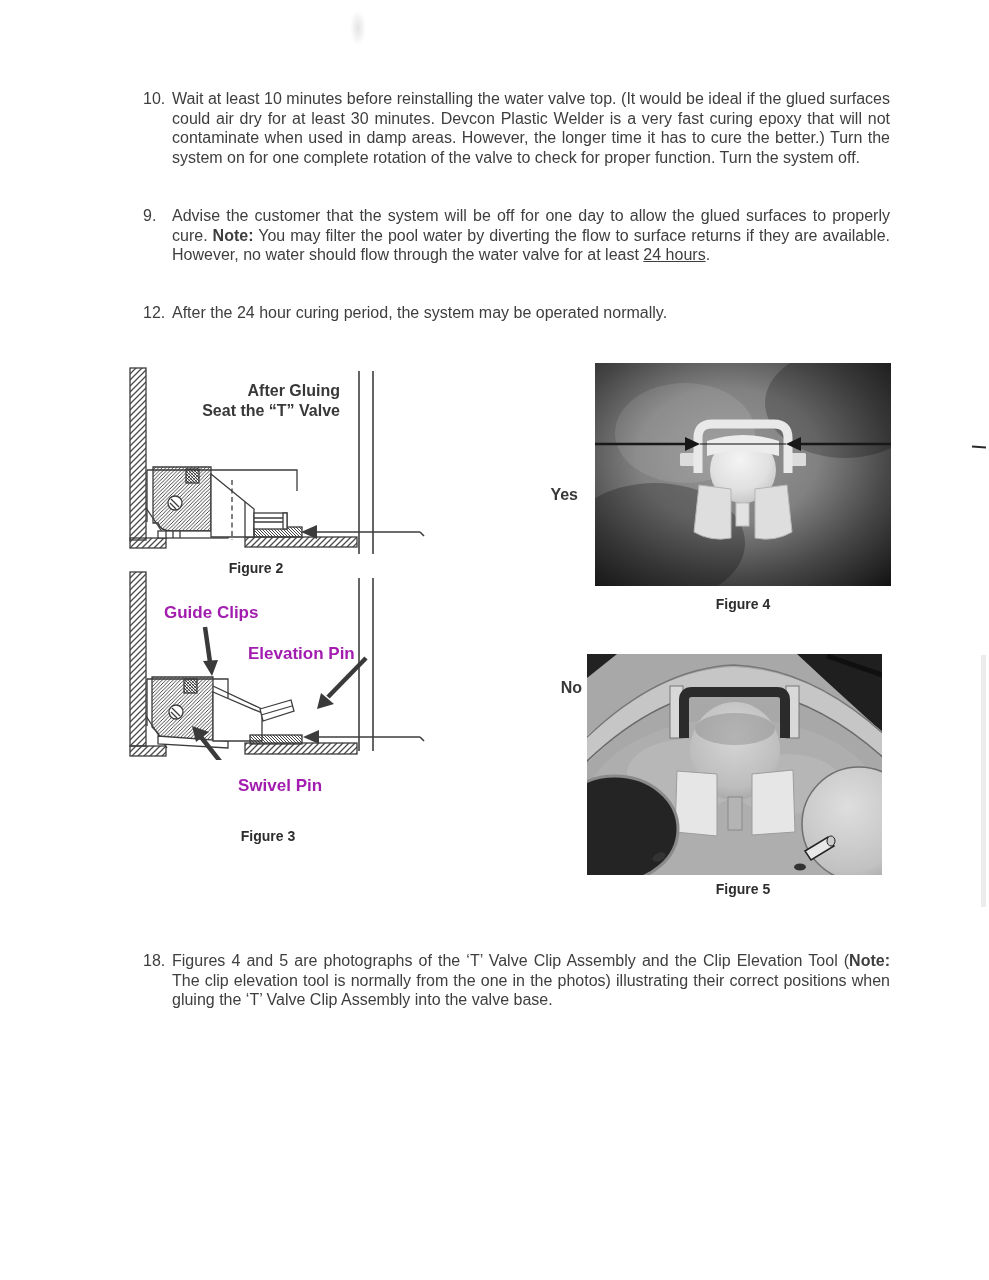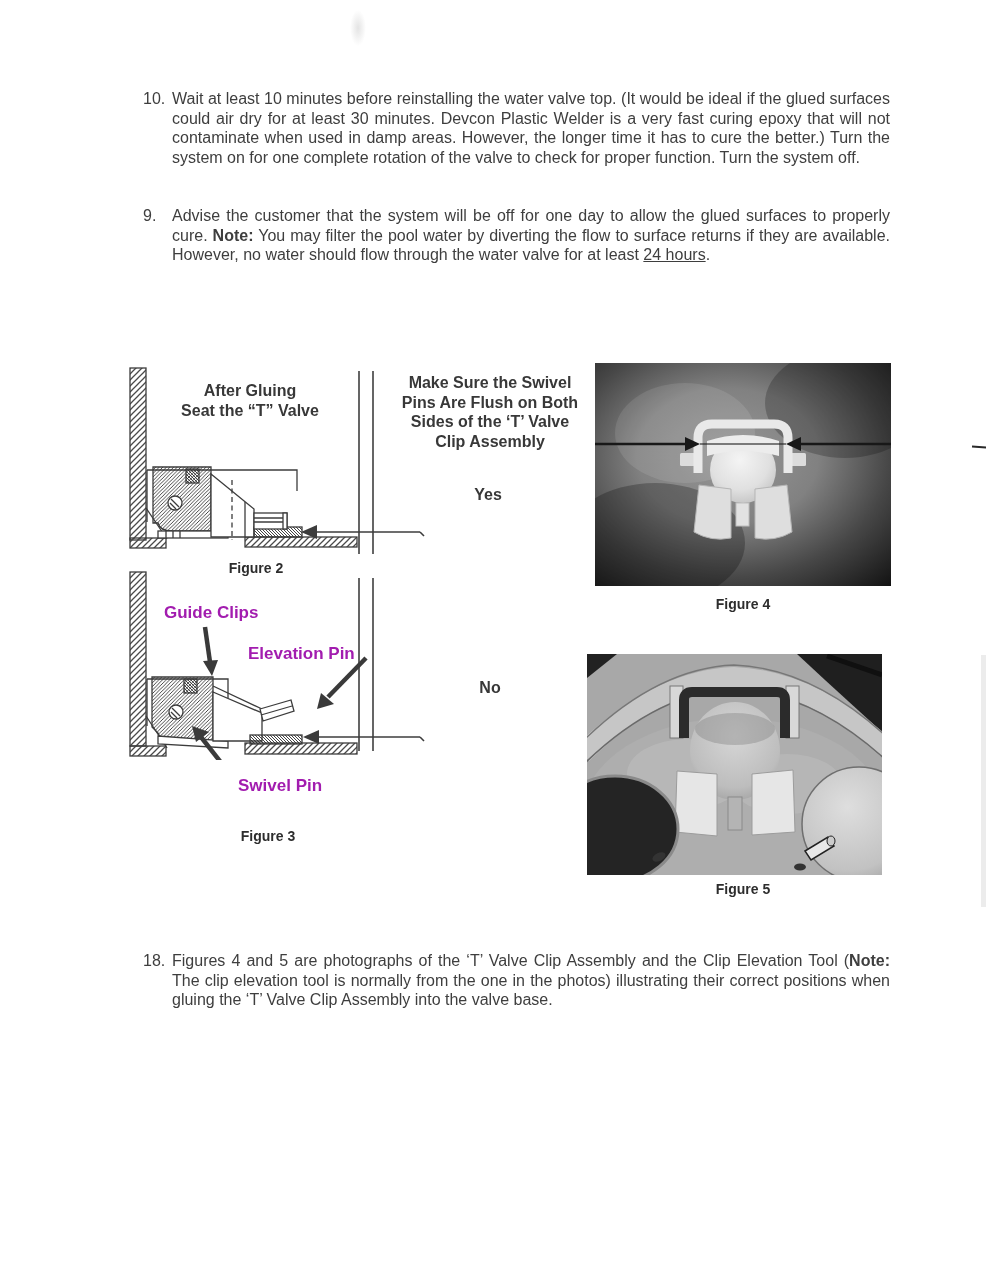--- a/index.html
+++ b/index.html
@@ -7,21 +7,21 @@
     position:relative; width:986px; height:1280px; background:#ffffff;
     font-family:"Liberation Sans", sans-serif; color:#3e3e3e; overflow:hidden;
   }
   .step { position:absolute; left:143px; width:747px; display:flex; }
   .step-num { flex:none; width:29px; font-size:16px; line-height:19.5px; }
   .step-body { flex:none; width:718px; text-align:justify; font-size:16px; line-height:19.5px; }
   .fig-label { position:absolute; font-weight:bold; font-size:17px; color:#a21caf; white-space:nowrap; }
   .fig-caption { position:absolute; font-weight:bold; font-size:14px; color:#2d2d2d; width:120px; text-align:center; }
   .center-col { position:absolute; text-align:center; font-size:16px; line-height:19.5px; color:#383838; }
   .pre { white-space:pre-line; }
-  .bold { font-weight:bold; }
+  .bold { font-weight:bold;text-align:right; }
   .photo { position:absolute; overflow:hidden; }
   .photo svg { display:block; }
   .svg-abs { position:absolute; }
   .smudge { position:absolute; left:350px; top:10px; width:16px; height:36px;
     background:radial-gradient(closest-side,#e4e4e4,rgba(255,255,255,0)); border-radius:50%; }
   .edge-strip { position:absolute; left:981px; top:655px; width:6px; height:252px; background:#dcdcdc; opacity:.55; }
   .fig4-tick { position:absolute; left:972px; top:446px; width:17px; height:2px; background:#2a2a2a; transform:rotate(4deg); }
 </style>
 </head>
 <body>
@@ -33,20 +33,24 @@
   <div class="step" style="top:89px">
     <div class="step-num">10.</div>
     <div class="step-body"><span>Wait at least 10 minutes before reinstalling the water valve top. (It would be ideal if the glued surfaces could air dry for at least 30 minutes. Devcon Plastic Welder is a very fast curing epoxy that will not contaminate when used in damp areas. However, the longer time it has to cure the better.)  Turn the system on for one complete rotation of the valve to check for proper function.  Turn the system off.</span></div>
   </div>
 
   <div class="step" style="top:206px">
     <div class="step-num">9.</div>
     <div class="step-body"><span>Advise the customer that the system will be off for one day to allow the glued surfaces to properly cure. </span><span style="font-weight: bold;">Note:</span><span>  You may filter the pool water by diverting the flow to surface returns if they are available.  However, no water should flow through the water valve for at least </span><span style="text-decoration: underline;">24 hours</span><span>.</span></div>
   </div>
 
+  <div class="step" style="top:303px">
+    <div class="step-num">12.</div>
+    <div class="step-body"><span>After the 24 hour curing period, the system may be operated normally.</span></div>
+  </div>
 
   <div class="step" style="top:951px">
     <div class="step-num">18.</div>
     <div class="step-body"><span>Figures 4 and 5 are photographs of the ‘T’ Valve Clip Assembly and the Clip Elevation Tool (</span><span style="font-weight: bold;">Note:</span><span> The clip elevation tool is normally from the one in the photos) illustrating their  correct positions when gluing the ‘T’ Valve Clip Assembly into the valve base.</span></div>
   </div>
 
   <svg class="svg-abs" style="left:125px;top:360px" width="310" height="400" viewBox="125 360 310 400">
     <defs>
       <pattern id="h1" width="6" height="6" patternUnits="userSpaceOnUse">
         <path d="M-1,7 L7,-1 M-1,1 L1,-1 M5,7 L7,5" stroke="#4a4a4a" stroke-width="1.3" fill="none"></path>
@@ -136,24 +140,20 @@
   </svg>
 
   <div class="center-col bold pre" style="left:160px;top:381px;width:180px">After Gluing
 Seat the “T” Valve</div>
   <div class="fig-caption" style="left:196px;top:560px">Figure 2</div>
   <div class="fig-label" style="left:164px;top:603px">Guide Clips</div>
   <div class="fig-label" style="left:248px;top:644px">Elevation Pin</div>
   <div class="fig-label" style="left:238px;top:776px">Swivel Pin</div>
   <div class="fig-caption" style="left:208px;top:828px">Figure 3</div>
 
-  <div class="center-col bold pre" style="left:390px;top:373px;width:200px">Make Sure the Swivel
-Pins Are Flush on Both
-Sides of the ‘T’ Valve
-Clip Assembly</div>
   <div class="center-col" style="left:398px;top:485px;width:180px">
     <div class="bold">Yes</div>
   </div>
   <div class="center-col" style="left:398px;top:678px;width:184px">
     <div class="bold">No</div>
   </div>
 
   <div class="photo" style="left:595px;top:363px;width:296px;height:223px">
     <svg width="296" height="223" viewBox="0 0 296 223">
       <defs>

